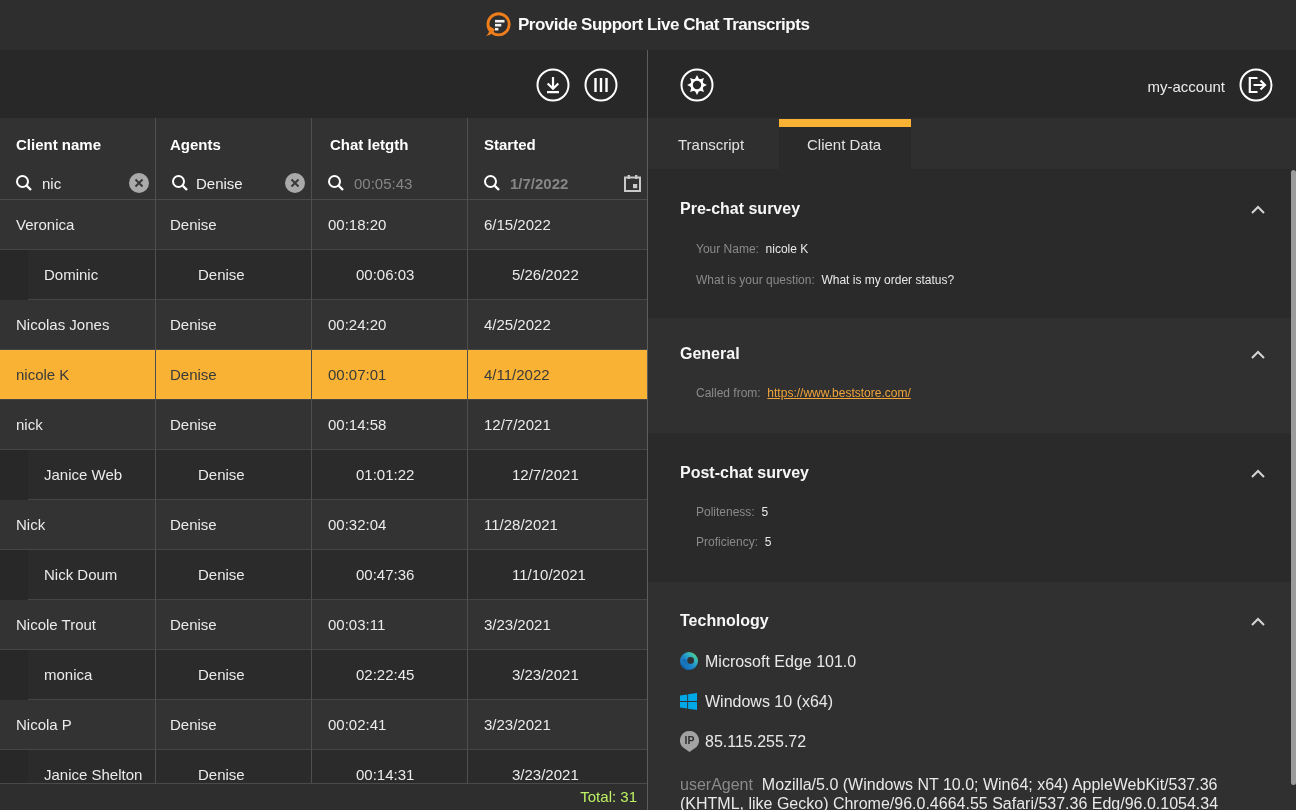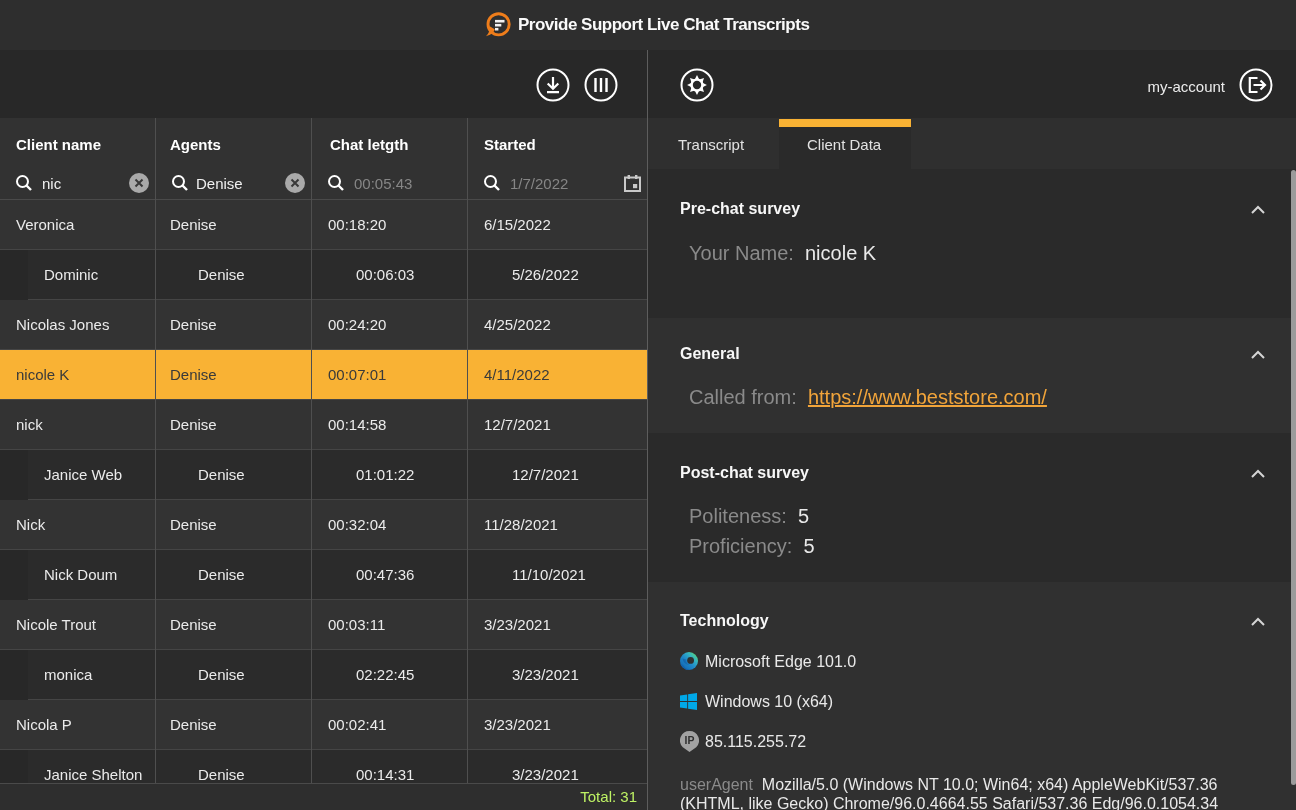--- a/index.html
+++ b/index.html
@@ -33,21 +33,21 @@
   #total { right:659px; top:788px; font-size:15px; color:#bef264; }
   
   #tabs { left:648px; top:118px; width:648px; height:51px; background:#2f2f2f; }
   #tabactive { left:779px; top:119px; width:132px; height:50px; background:#2a2a2a; }
   #tabind { left:779px; top:119px; width:132px; height:8px; background:#f9b234; }
   .tabtxt { top:136px; font-size:15px; color:#e2e2e2; }
   .sec { position:absolute; left:648px; width:648px; }
   .secd { background:#2a2a2a; }
   .secl { background:#303030; }
   .chead { position:absolute; left:32px; color:#f7f7f7; font-size:16px; font-weight:bold; }
-  .lbl { position:absolute; left:41px; font-size:20px; color:#8a8a8a; }
+  .lbl { position:absolute; left:48px; font-size:12px; color:#8a8a8a; }
   .lbl b { font-weight:normal; color:#e9e9e9; }
   .chev { position:absolute; right:30px; }
   .lnk { color:#f1a43a; text-decoration:underline; }
   #ua { position:absolute; left:32px; top:193px; width:584px; font-size:16px;
     color:#8a8a8a; line-height:19px; }
   #ua b { font-weight:normal; color:#e9e9e9; }
   .trow { position:absolute; left:57px; font-size:16px; color:#e9e9e9; }
   .ticon { position:absolute; left:32px; }
   #sbar { left:1291px; top:170px; width:5px; height:615px; background:#9b9b9b;
     border-radius:3px; }
@@ -124,21 +124,21 @@
 </svg>
 <svg class="abs" style="left:327px; top:174px;" width="18" height="18" viewBox="0 0 18 18">
   <circle cx="7.5" cy="7.5" r="5.5" fill="none" stroke="#fff" stroke-width="2"></circle>
   <path d="M11.5 11.5 L 16 16" stroke="#fff" stroke-width="2.4"></path>
 </svg>
 <span class="abs ftext fgray" style="left:354px;">00:05:43</span>
 <svg class="abs" style="left:483px; top:174px;" width="18" height="18" viewBox="0 0 18 18">
   <circle cx="7.5" cy="7.5" r="5.5" fill="none" stroke="#fff" stroke-width="2"></circle>
   <path d="M11.5 11.5 L 16 16" stroke="#fff" stroke-width="2.4"></path>
 </svg>
-<span class="abs ftext fgray" style="left:510px;">1/7/2022</span>
+<span class="abs ftext fgray" style="left:510px;font-weight:bold;">1/7/2022</span>
 <svg class="abs" style="left:624px; top:175px;" width="17" height="17" viewBox="0 0 17 17">
   <rect x="1" y="2.5" width="15" height="13.5" fill="none" stroke="#c9c9c9" stroke-width="2"></rect>
   <rect x="3.6" y="0" width="2.4" height="4" fill="#c9c9c9"></rect>
   <rect x="11" y="0" width="2.4" height="4" fill="#c9c9c9"></rect>
   <rect x="9" y="9" width="4.2" height="4.2" fill="#c9c9c9"></rect>
 </svg>
 
 <div class="abs" id="rows">
   <div class="row rl">
       <span class="c1">Veronica</span>
@@ -221,20 +221,21 @@
 <div class="abs" id="tabind"></div>
 <span class="abs tabtxt" style="left:678px;">Transcript</span>
 <span class="abs tabtxt" style="left:807px;">Client Data</span>
 
 <div class="sec secd" style="top:169px; height:149px;">
   <span class="chead" style="top:31px;">Pre-chat survey</span>
   <svg class="chev" style="top:36px;" width="16" height="10" viewBox="0 0 16 10">
       <path d="M2 8 L8 2 L14 8" fill="none" stroke="#d5d5d5" stroke-width="2"></path>
     </svg>
   <span class="lbl" style="top:73px;">Your Name:&nbsp; <b>nicole K</b></span>
+  <span class="lbl" style="top:104px;">What is your question:&nbsp; <b>What is my order status?</b></span>
 </div>
 <div class="sec secl" style="top:318px; height:115px;">
   <span class="chead" style="top:27px;">General</span>
   <svg class="chev" style="top:32px;" width="16" height="10" viewBox="0 0 16 10">
       <path d="M2 8 L8 2 L14 8" fill="none" stroke="#d5d5d5" stroke-width="2"></path>
     </svg>
   <span class="lbl" style="top:68px;">Called from:&nbsp; <span class="lnk">https://www.beststore.com/</span></span>
 </div>
 <div class="sec secd" style="top:433px; height:149px;">
   <span class="chead" style="top:31px;">Post-chat survey</span>

